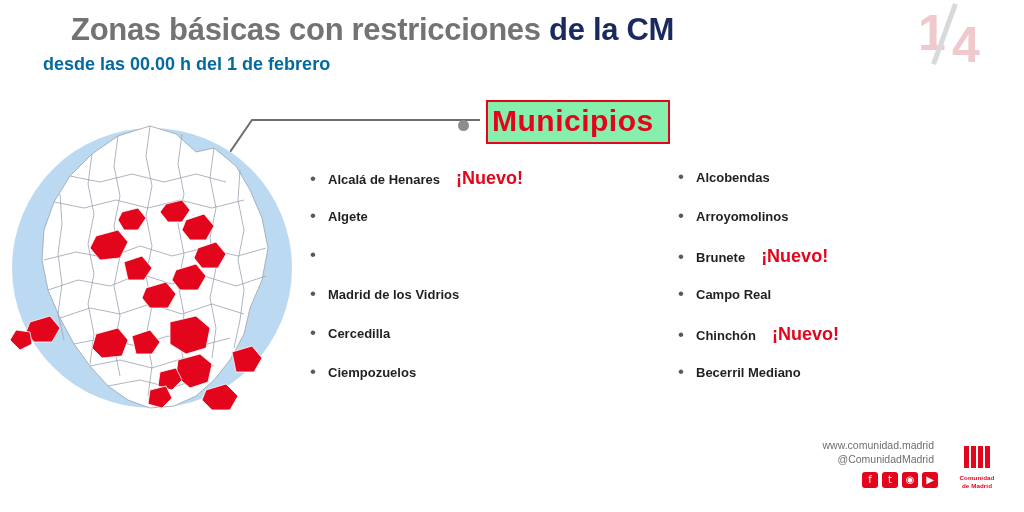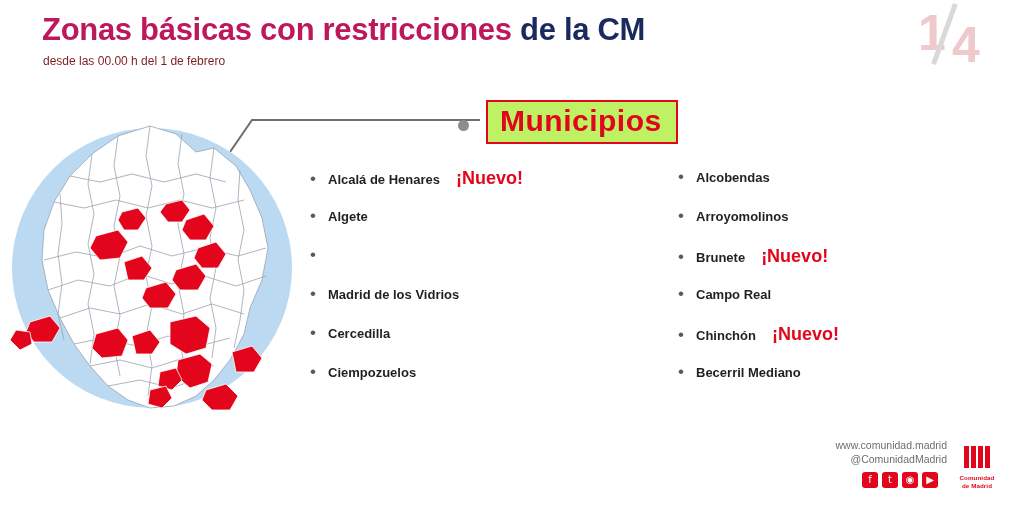--- a/index.html
+++ b/index.html
@@ -17,27 +17,27 @@
   
   .title {
     position: absolute;
     left: 42px; top: 12px;
     font-size: 31px;
     font-weight: bold;
     color: #1a2a5e;
     letter-spacing: -0.3px;
     white-space: nowrap;
   }
-  .title .red { color: #be185d; }
+  .title .red { color: #737373; margin-left: 29px; }
   .subtitle {
     position: absolute;
     left: 43px; top: 54px;
-    font-size: 12px;
-    font-weight: normal;
-    color: #7f1d1d;
+    font-size: 18px;
+    font-weight: bold;
+    color: #0369a1;
     white-space: nowrap;
   }
   
   .fraction {
     position: absolute;
     right: 34px; top: 6px;
     width: 74px; height: 62px;
     color: #f0c9cd;
     font-size: 50px;
     font-weight: bold;
@@ -80,22 +80,22 @@
     width: 11px; height: 11px;
     background: #8d8d8d;
     border-radius: 50%;
   }
 
   
   .muni-box {
     position: absolute;
     left: 486px; top: 100px;
     border: 2px solid #e3051b;
-    padding: 2px 14px 4px 12px;
-    background: #bef264;
+    padding: 2px 14px 4px 4px;
+    background: #86efac;
   }
   .muni-box span {
     font-size: 30px;
     font-weight: bold;
     color: #e3051b;
     letter-spacing: 0.5px;
   }
 
   
   .col {
@@ -131,21 +131,21 @@
   }
 
   
   .footer {
     position: absolute;
     right: 16px; bottom: 12px;
     width: 240px; height: 62px;
   }
   .web {
     position: absolute;
-    right: 61px; top: 0px;
+    right: 74px; top: 0px;
     text-align: right;
     font-size: 10.5px;
     color: #6d6e71;
     line-height: 1.35;
   }
   .social {
     position: absolute;
     right: 70px; top: 34px;
     display: flex;
     gap: 4px;

